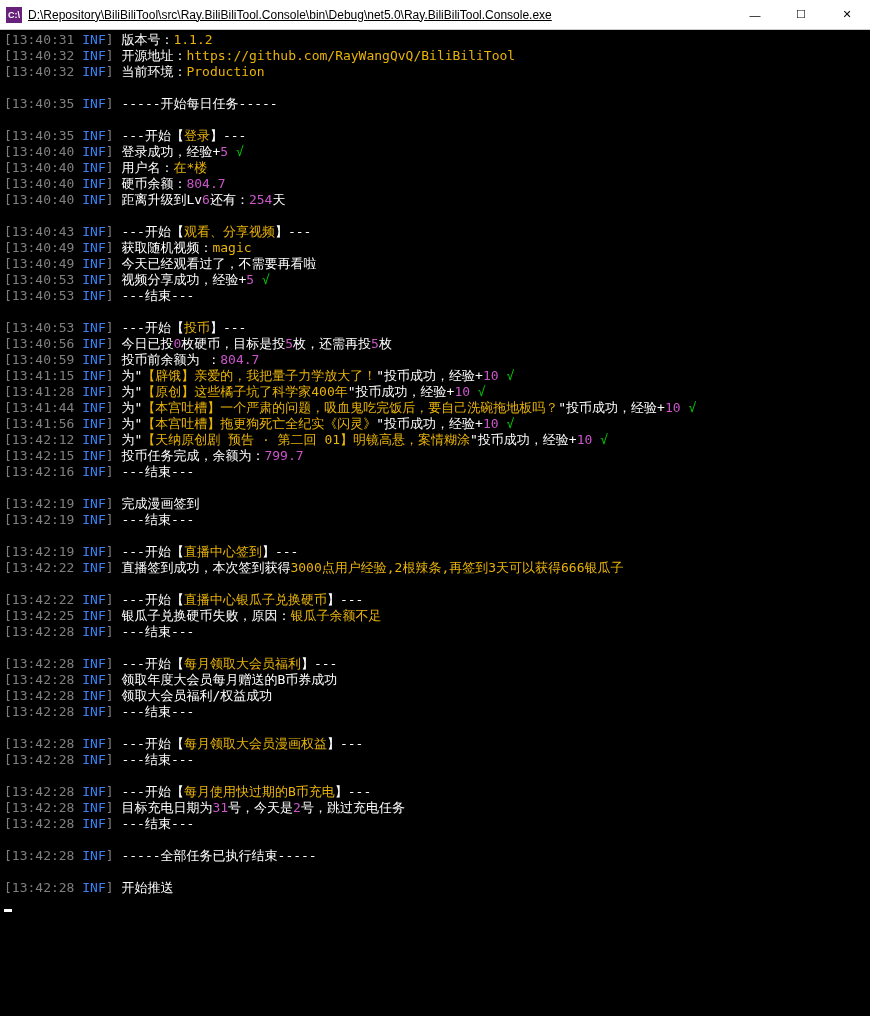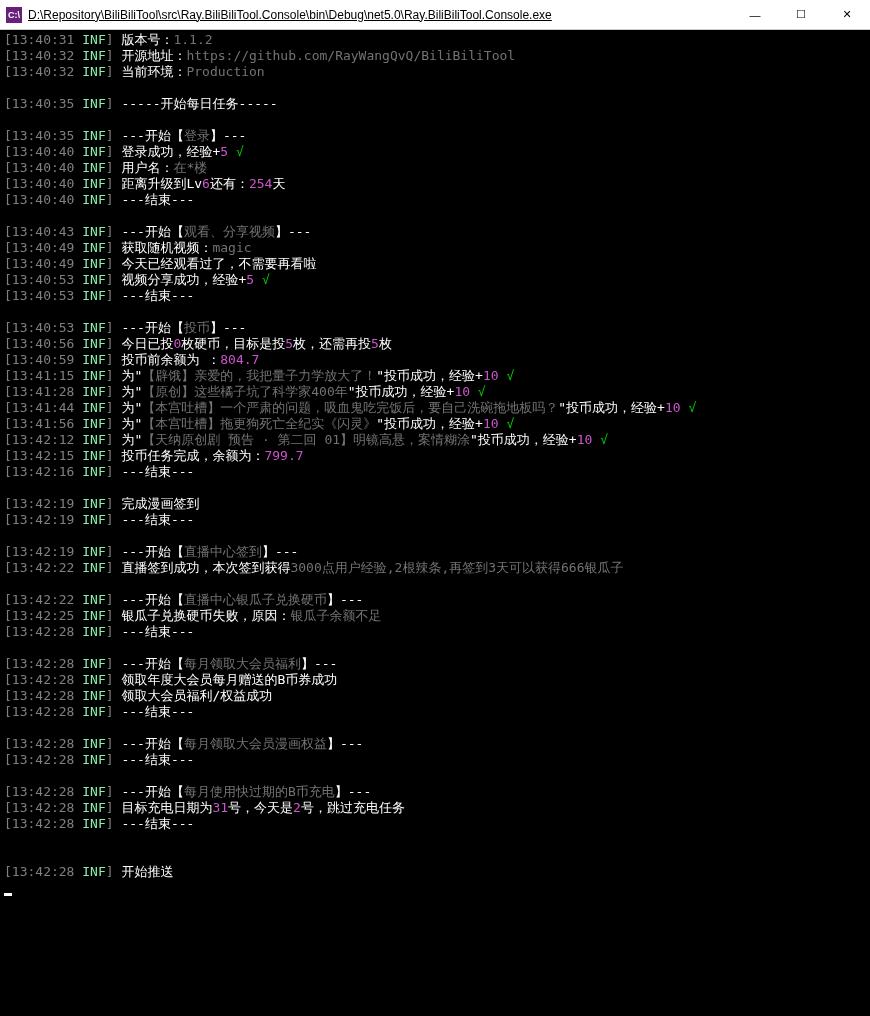--- a/index.html
+++ b/index.html
@@ -51,23 +51,23 @@
     padding: 2px 4px;
     overflow-y: scroll;
     white-space: nowrap;
     line-height: 16px;
   }
   .console::-webkit-scrollbar { width: 16px; background: #f0f0f0; }
   .console::-webkit-scrollbar-thumb { background: #cdcdcd; }
   .console::-webkit-scrollbar-button { background: #f0f0f0; height: 16px; }
   .line { display: block; white-space: pre; }
   .ts { color: #808080; }
-  .lvl { color: #86efac; }
+  .lvl { color: #3b82f6; }
   .w { color: #fff; }
-  .cy { color: #737373; } 
+  .cy { color: #eab308; } 
   .mg { color: #c5c; } 
   .check { color: #0c0; }
   .cursor {
     display: inline-block;
     width: 8px; height: 3px;
     background: #fff;
     vertical-align: bottom;
   }
 </style>
 </head>
@@ -84,22 +84,22 @@
 <div class="console">
 <span class="line"><span class="ts">[<span>13:40:31</span> </span><span class="lvl">INF</span><span class="ts">] </span><span class="w">版本号：</span><span class="cy">1.1.2</span></span>
 <span class="line"><span class="ts">[<span>13:40:32</span> </span><span class="lvl">INF</span><span class="ts">] </span><span class="w">开源地址：</span><span class="cy">https://github.com/RayWangQvQ/BiliBiliTool</span></span>
 <span class="line"><span class="ts">[<span>13:40:32</span> </span><span class="lvl">INF</span><span class="ts">] </span><span class="w">当前环境：</span><span class="cy">Production</span></span>
 <span class="line">&nbsp;</span>
 <span class="line"><span class="ts">[<span>13:40:35</span> </span><span class="lvl">INF</span><span class="ts">] </span><span class="w">-----开始每日任务-----</span></span>
 <span class="line">&nbsp;</span>
 <span class="line"><span class="ts">[<span>13:40:35</span> </span><span class="lvl">INF</span><span class="ts">] </span><span class="w">---开始【</span><span class="cy">登录</span><span class="w">】---</span></span>
 <span class="line"><span class="ts">[<span>13:40:40</span> </span><span class="lvl">INF</span><span class="ts">] </span><span class="w">登录成功，经验+</span><span class="mg">5</span><span class="check"> √</span></span>
 <span class="line"><span class="ts">[<span>13:40:40</span> </span><span class="lvl">INF</span><span class="ts">] </span><span class="w">用户名：</span><span class="cy">在*楼</span></span>
+<span class="line"><span class="ts">[<span>13:40:40</span> </span><span class="lvl">INF</span><span class="ts">] </span><span class="w">硬币余额：</span><span class="mg">804.7</span></span>
 <span class="line"><span class="ts">[<span>13:40:40</span> </span><span class="lvl">INF</span><span class="ts">] </span><span class="w">距离升级到Lv</span><span class="mg">6</span><span class="w">还有：</span><span class="mg">254</span><span class="w">天</span></span>
-<span class="line"><span class="ts">[<span>13:40:40</span> </span><span class="lvl">INF</span><span class="ts">] </span><span class="w">---结束---</span></span>
 <span class="line">&nbsp;</span>
 <span class="line"><span class="ts">[<span>13:40:43</span> </span><span class="lvl">INF</span><span class="ts">] </span><span class="w">---开始【</span><span class="cy">观看、分享视频</span><span class="w">】---</span></span>
 <span class="line"><span class="ts">[<span>13:40:49</span> </span><span class="lvl">INF</span><span class="ts">] </span><span class="w">获取随机视频：</span><span class="cy">magic</span></span>
 <span class="line"><span class="ts">[<span>13:40:49</span> </span><span class="lvl">INF</span><span class="ts">] </span><span class="w">今天已经观看过了，不需要再看啦</span></span>
 <span class="line"><span class="ts">[<span>13:40:53</span> </span><span class="lvl">INF</span><span class="ts">] </span><span class="w">视频分享成功，经验+</span><span class="mg">5</span><span class="check"> √</span></span>
 <span class="line"><span class="ts">[<span>13:40:53</span> </span><span class="lvl">INF</span><span class="ts">] </span><span class="w">---结束---</span></span>
 <span class="line">&nbsp;</span>
 <span class="line"><span class="ts">[<span>13:40:53</span> </span><span class="lvl">INF</span><span class="ts">] </span><span class="w">---开始【</span><span class="cy">投币</span><span class="w">】---</span></span>
 <span class="line"><span class="ts">[<span>13:40:56</span> </span><span class="lvl">INF</span><span class="ts">] </span><span class="w">今日已投</span><span class="mg">0</span><span class="w">枚硬币，目标是投</span><span class="mg">5</span><span class="w">枚，还需再投</span><span class="mg">5</span><span class="w">枚</span></span>
 <span class="line"><span class="ts">[<span>13:40:59</span> </span><span class="lvl">INF</span><span class="ts">] </span><span class="w">投币前余额为 ：</span><span class="mg">804.7</span></span>
@@ -126,16 +126,17 @@
 <span class="line"><span class="ts">[<span>13:42:28</span> </span><span class="lvl">INF</span><span class="ts">] </span><span class="w">领取大会员福利/权益成功</span></span>
 <span class="line"><span class="ts">[<span>13:42:28</span> </span><span class="lvl">INF</span><span class="ts">] </span><span class="w">---结束---</span></span>
 <span class="line">&nbsp;</span>
 <span class="line"><span class="ts">[<span>13:42:28</span> </span><span class="lvl">INF</span><span class="ts">] </span><span class="w">---开始【</span><span class="cy">每月领取大会员漫画权益</span><span class="w">】---</span></span>
 <span class="line"><span class="ts">[<span>13:42:28</span> </span><span class="lvl">INF</span><span class="ts">] </span><span class="w">---结束---</span></span>
 <span class="line">&nbsp;</span>
 <span class="line"><span class="ts">[<span>13:42:28</span> </span><span class="lvl">INF</span><span class="ts">] </span><span class="w">---开始【</span><span class="cy">每月使用快过期的B币充电</span><span class="w">】---</span></span>
 <span class="line"><span class="ts">[<span>13:42:28</span> </span><span class="lvl">INF</span><span class="ts">] </span><span class="w">目标充电日期为</span><span class="mg">31</span><span class="w">号，今天是</span><span class="mg">2</span><span class="w">号，跳过充电任务</span></span>
 <span class="line"><span class="ts">[<span>13:42:28</span> </span><span class="lvl">INF</span><span class="ts">] </span><span class="w">---结束---</span></span>
 <span class="line">&nbsp;</span>
+<span class="line"><span class="ts">[<span>13:42:28</span> </span><span class="lvl">INF</span><span class="ts">] </span><span class="w">-----全部任务已执行结束-----</span></span>
 <span class="line">&nbsp;</span>
 <span class="line"><span class="ts">[<span>13:42:28</span> </span><span class="lvl">INF</span><span class="ts">] </span><span class="w">开始推送</span></span>
 <span class="line"><span class="cursor"></span></span>
 </div>
 
 </body></html>

